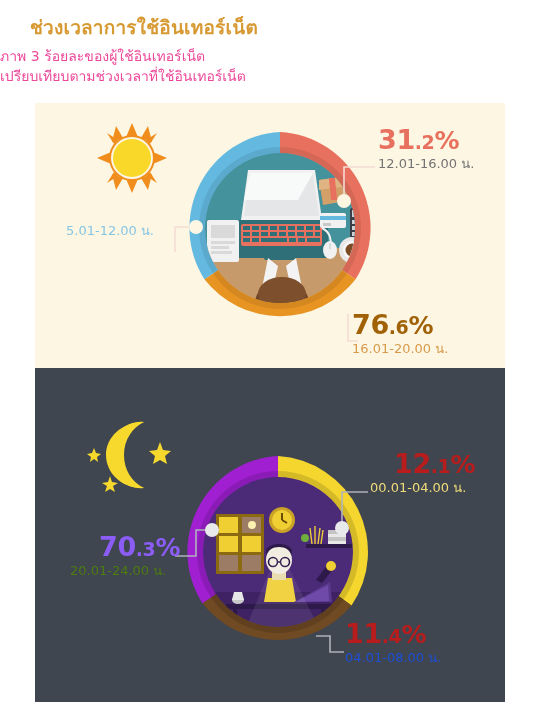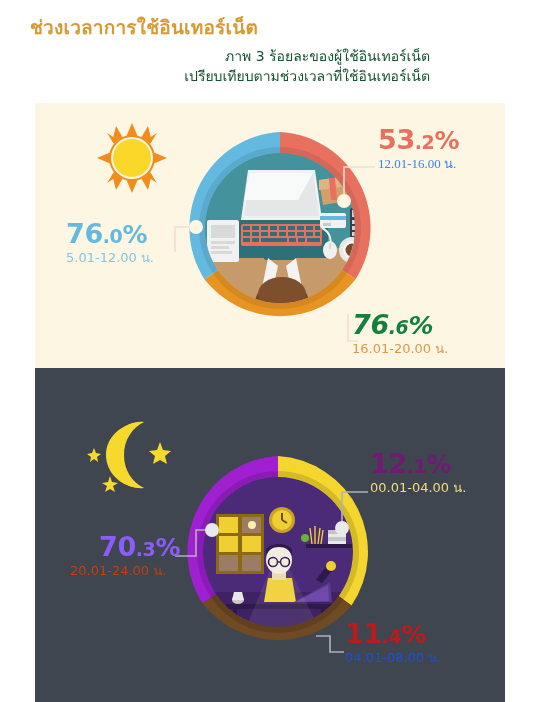--- a/index.html
+++ b/index.html
@@ -22,23 +22,23 @@
     font-size: 19px;
     font-weight: 700;
     color: #d79a33;
     letter-spacing: 0.2px;
     white-space: nowrap;
   }
   #subtitle {
     position: absolute;
     left: 0; top: 46px;
     width: 430px;
-    text-align: right;
+    text-align: left;
     font-size: 14px;
-    color: #14532d;
+    color: #ec4899;
     line-height: 1.45;
   }
   #subtitle .sub-line { display: block; white-space: nowrap; }
 
   
   #day-panel {
     position: absolute;
     left: 35px; top: 103px;
     width: 470px; height: 285px;
     background: #fdf6e3;
@@ -94,37 +94,37 @@
   .pct .sym { font-size: 25px; }
   .rng {
     font-size: 13px;
     margin-top: 4px;
     line-height: 1.1;
   }
 
   
   #lbl-1201 { left: 378px; top: 126px; }
   #lbl-1201 .pct { color: #e8705e; }
-  #lbl-1201 .rng { color: #3b82f6; font-family: Liberation Serif, serif; }
+  #lbl-1201 .rng { color: #737373; }
 
   #lbl-0801 { left: 66px;  top: 220px; text-align: left; }
   #lbl-0801 .pct { color: #63b9e0; }
   #lbl-0801 .rng { color: #86c5e3; }
 
   #lbl-1601 { left: 352px; top: 311px; }
-  #lbl-1601 .pct { color: #15803d; font-style: italic; }
+  #lbl-1601 .pct { color: #a16207; }
   #lbl-1601 .rng { color: #d79a4a; }
 
   #lbl-0001 { left: 370px; top: 450px; }
-  #lbl-0001 .pct { color: #701a75; }
+  #lbl-0001 .pct { color: #b91c1c; margin-left: 24px; }
   #lbl-0001 .rng { color: #f0dc7a; }
 
   #lbl-2001 { left: 70px;  top: 533px; }
   #lbl-2001 .pct { color: #8b5cf6; margin-left: 29px; }
-  #lbl-2001 .rng { color: #c2410c; }
+  #lbl-2001 .rng { color: #4d7c0f; }
 
   #lbl-0401 { left: 345px; top: 620px; }
   #lbl-0401 .pct { color: #b91c1c; }
   #lbl-0401 .rng { color: #1d4ed8; }
 
   
   #connectors {
     position: absolute; left: 0; top: 0;
     width: 539px; height: 702px;
     pointer-events: none;
@@ -362,26 +362,25 @@
     <polyline points="342,528 342,492 368,492" fill="none" stroke="#aeb3ba" stroke-width="1.6"></polyline>
     <circle cx="342" cy="528" r="7" fill="#e8e9ea"></circle>
 
     <polyline points="212,530 196,530 196,556 175,556" fill="none" stroke="#aeb3ba" stroke-width="1.6"></polyline>
     <circle cx="212" cy="530" r="7" fill="#e8e9ea"></circle>
 
     <polyline points="316,636 330,636 330,652 344,652" fill="none" stroke="#aeb3ba" stroke-width="1.6"></polyline>
   </svg>
 
   <div class="label-block" id="lbl-1201">
-    <div class="pct"><span>53</span><span class="dec">.2</span><span class="sym">%</span></div>
+    <div class="pct"><span>31</span><span class="dec">.2</span><span class="sym">%</span></div>
     <div class="rng">12.01-16.00 น.</div>
   </div>
 
   <div class="label-block" id="lbl-0801">
-    <div class="pct"><span>76</span><span class="dec">.0</span><span class="sym">%</span></div>
     <div class="rng">5.01-12.00 น.</div>
   </div>
 
   <div class="label-block" id="lbl-1601">
     <div class="pct"><span>76</span><span class="dec">.6</span><span class="sym">%</span></div>
     <div class="rng">16.01-20.00 น.</div>
   </div>
 
   <div class="label-block" id="lbl-0001">
     <div class="pct"><span>12</span><span class="dec">.1</span><span class="sym">%</span></div>

